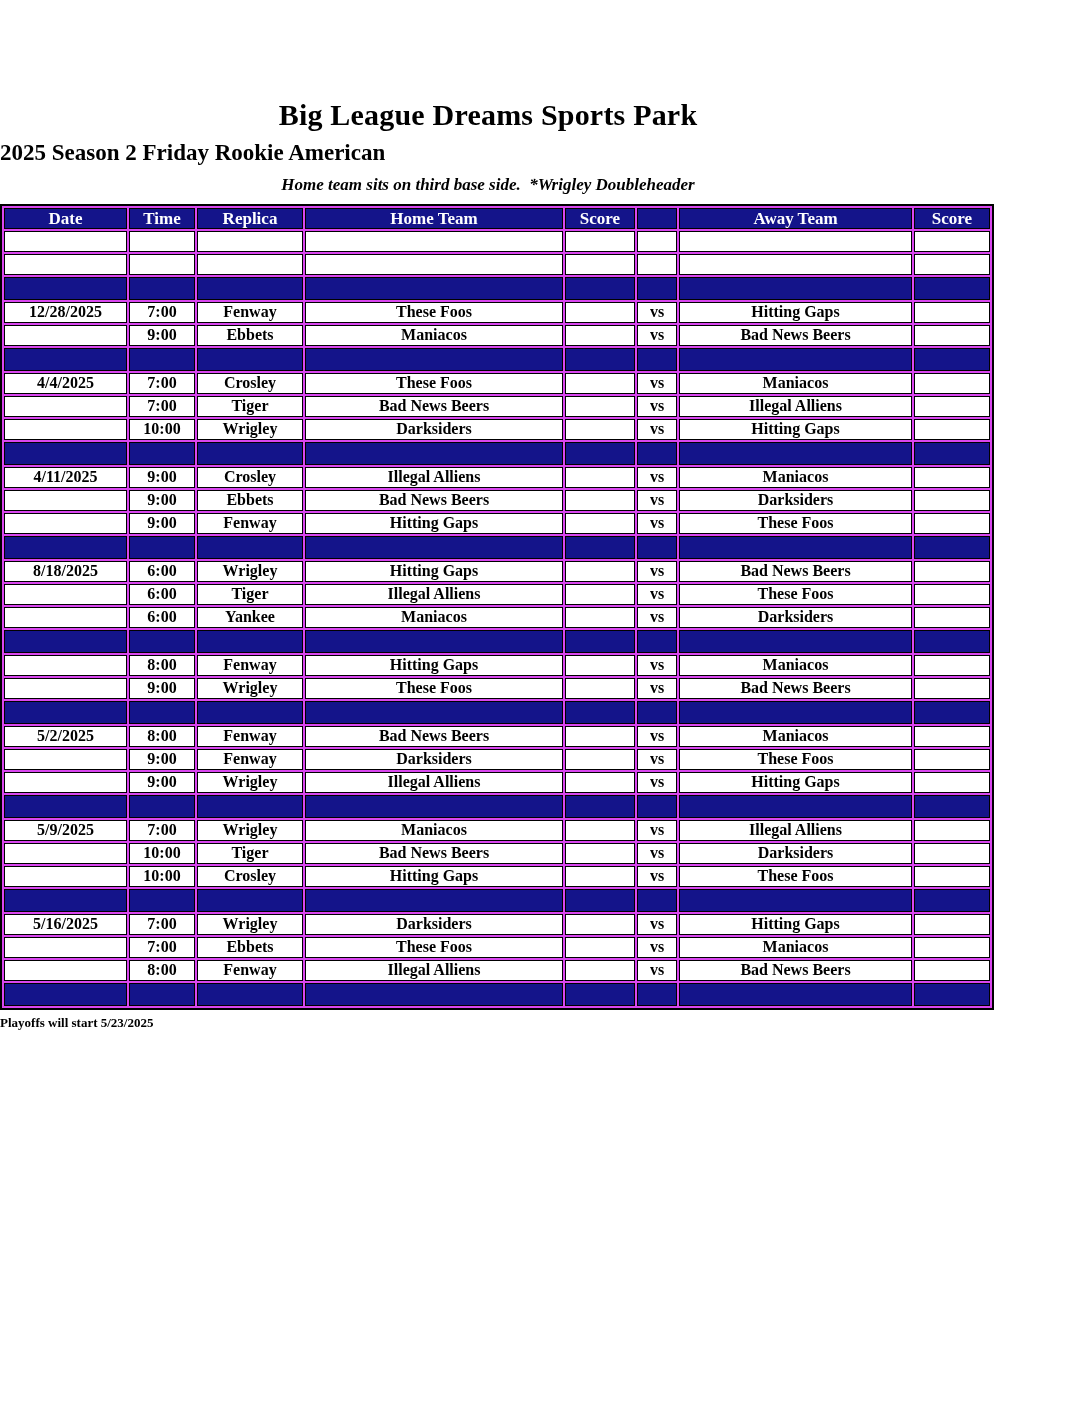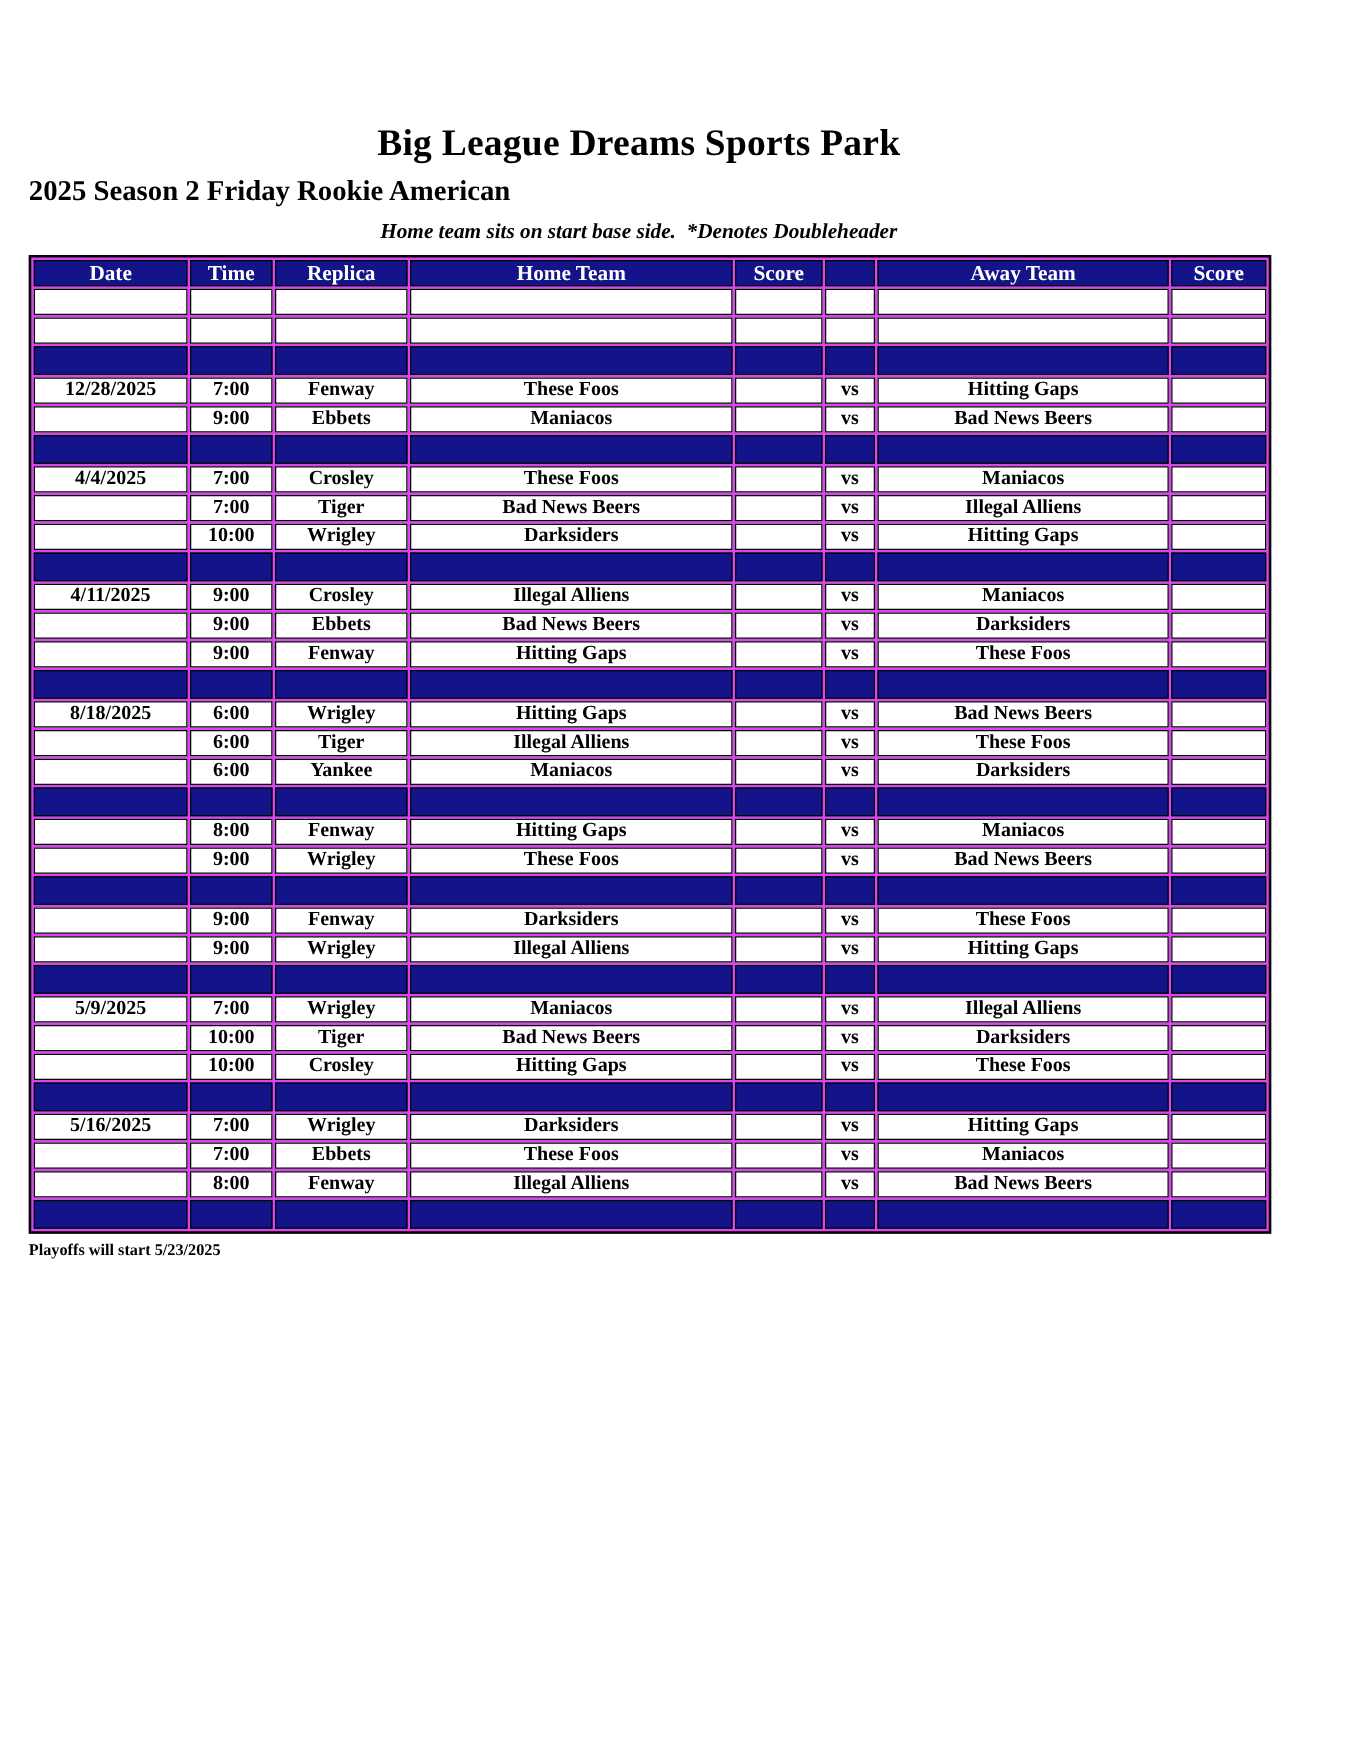--- a/index.html
+++ b/index.html
@@ -11,21 +11,20 @@
   html, body { background: #ffffff; }
   body {
     width: 1088px;
     height: 1408px;
     font-family: "Liberation Serif", serif;
     color: #000;
     overflow: hidden;
   }
   .content {
     width: 976px;
-    margin-left: 23px;
   }
   .title {
     padding-top: 98px;
     text-align: center;
     font-size: 30px;
     font-weight: bold;
     line-height: 1.1;
     letter-spacing: 0.2px;
   }
   .subtitle {
@@ -87,21 +86,21 @@
     font-weight: bold;
     line-height: 1.1;
   }
 </style>
 </head>
 <body>
 
 <div class="content">
   <div class="title">Big League Dreams Sports Park</div>
   <div class="subtitle">2025 Season 2 Friday Rookie American</div>
-  <div class="tagline">Home team sits on start base side.  *Denotes Doubleheader</div>
+  <div class="tagline">Home team sits on third base side.  *Wrigley Doubleheader</div>
 
   <table class="schedule">
     <colgroup>
       <col style="width:123px">
       <col style="width:66px">
       <col style="width:106px">
       <col style="width:258px">
       <col style="width:70px">
       <col style="width:40px">
       <col style="width:233px">
@@ -324,20 +323,30 @@
           <td></td>
           <td></td>
           <td></td>
           <td></td>
           <td></td>
           <td class="vs"></td>
           <td></td>
           <td></td>
         </tr>
         <tr class="game">
+          <td>5/2/2025</td>
+          <td>8:00</td>
+          <td>Fenway</td>
+          <td>Bad News Beers</td>
+          <td></td>
+          <td class="vs">vs</td>
+          <td>Maniacos</td>
+          <td></td>
+        </tr>
+        <tr class="game">
           <td></td>
           <td>9:00</td>
           <td>Fenway</td>
           <td>Darksiders</td>
           <td></td>
           <td class="vs">vs</td>
           <td>These Foos</td>
           <td></td>
         </tr>
         <tr class="game">

